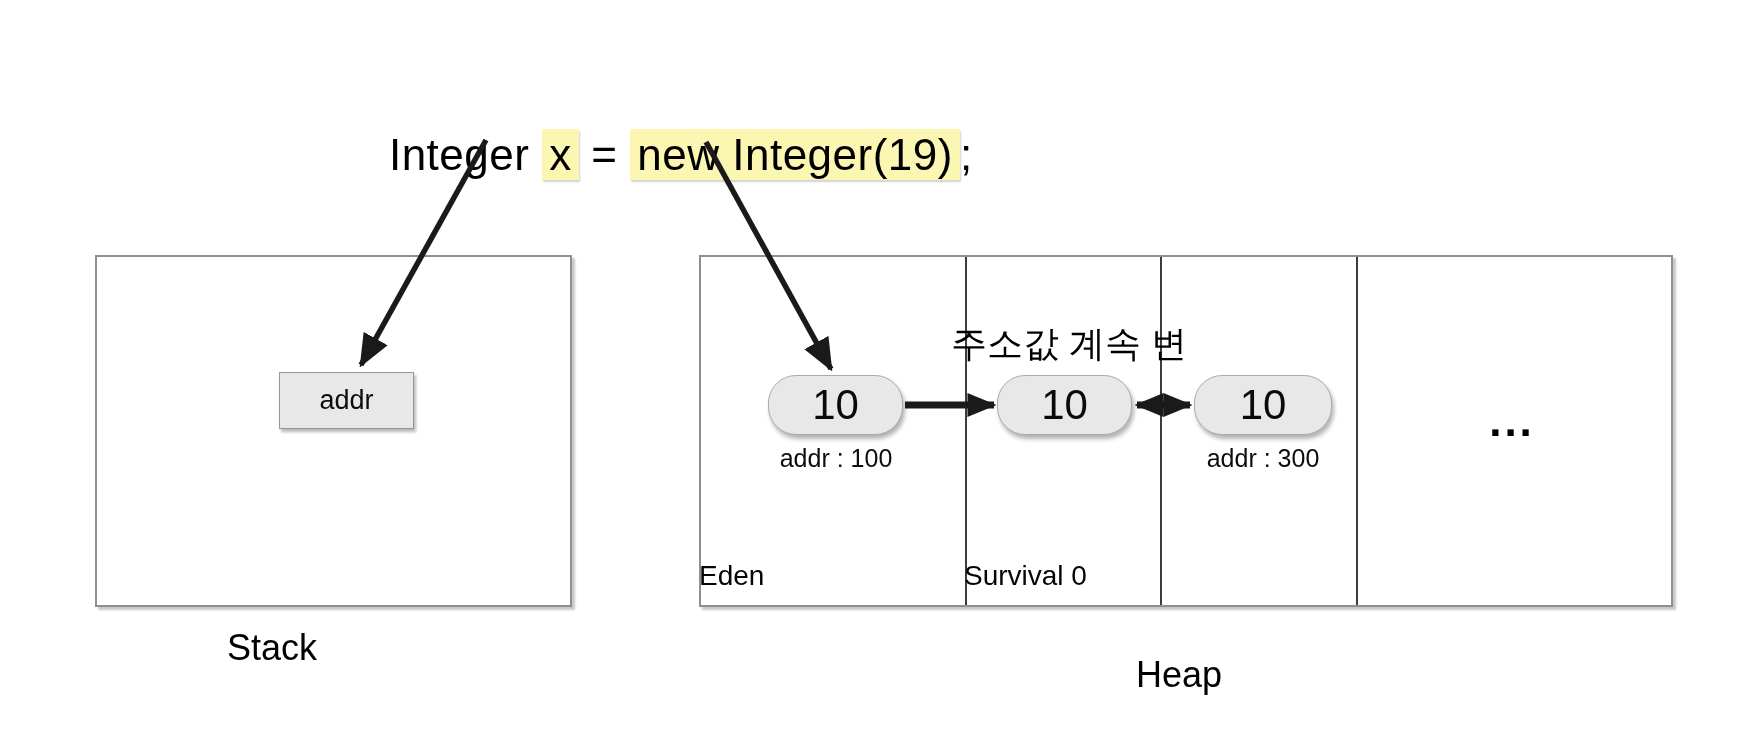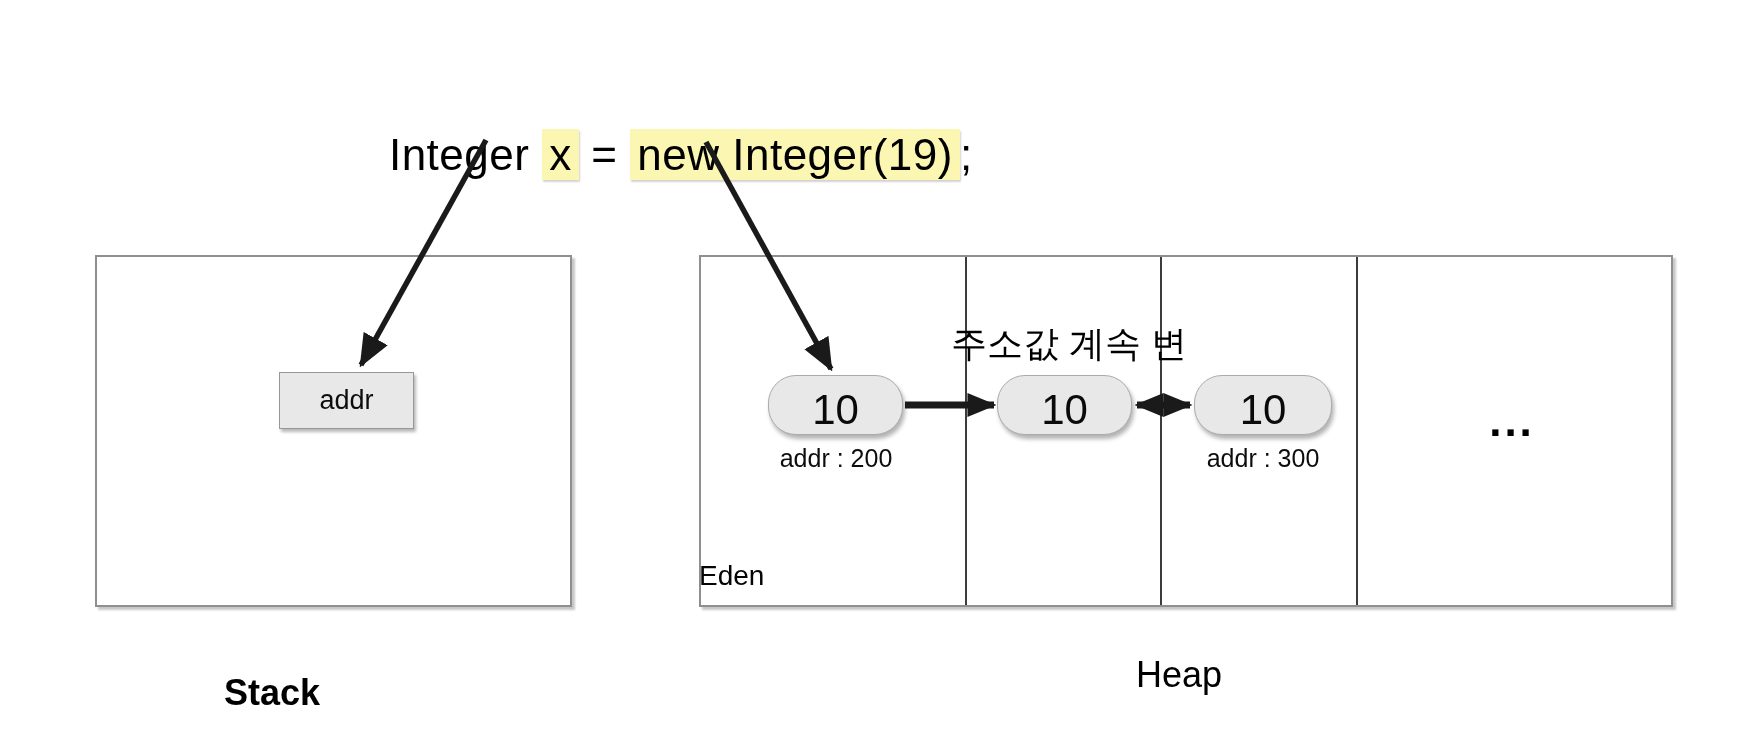--- a/index.html
+++ b/index.html
@@ -29,21 +29,21 @@
     position:absolute;left:277px;top:370px;width:135px;height:57px;
     background:#e8e8e8;border:1.5px solid #979797;box-sizing:border-box;
     box-shadow:2px 3px 3px rgba(0,0,0,0.28);
     display:flex;align-items:center;justify-content:center;font-size:27px;color:#0d0d0d;
   }
   
   .pill{
     position:absolute;top:375px;width:135px;height:60px;border-radius:28px;
     background:#e8e8e8;border:1.5px solid #ababab;box-sizing:border-box;
     box-shadow:2px 4px 4px rgba(0,0,0,0.30);
-    display:flex;align-items:flex-end;justify-content:center;
+    display:flex;align-items:center;justify-content:center;
     font-size:42px;color:#0a0a0a;
   }
   #pill-eden{left:768px;}
   #pill-s0{left:997px;}
   #pill-s1{left:1194px;width:138px;}
   .addr-label{
     position:absolute;top:444px;width:200px;text-align:center;
     font-size:25px;color:#0d0d0d;
   }
   #addr-label-eden{left:736px;}
@@ -59,21 +59,21 @@
   }
   .col-label{
     position:absolute;top:560px;text-align:left;font-size:28px;color:#050505;
   }
   #col-label-eden{left:699px;width:265px;}
   #col-label-s0{left:964px;width:195px;}
   #col-label-s1{left:1159px;width:196px;}
   .box-caption{
     position:absolute;width:200px;text-align:center;font-size:36px;color:#000;
   }
-  #stack-caption{left:172px;top:672px;font-weight:bold;}
+  #stack-caption{left:172px;top:627px;}
   #heap-caption{left:1079px;top:654px;}
   #arrow-layer{position:absolute;left:0;top:0;pointer-events:none;}
 </style>
 </head>
 <body>
 
 <div id="canvas">
 
   <div class="code-line">
     <span>Integer </span><span class="hl">x</span><span> = </span><span class="hl">new Integer(19)</span><span>;</span>
@@ -98,26 +98,27 @@
   <div id="pill-eden" class="pill">
     <span>10</span>
   </div>
   <div id="pill-s0" class="pill">
     <span>10</span>
   </div>
   <div id="pill-s1" class="pill">
     <span>10</span>
   </div>
 
-  <div id="addr-label-eden" class="addr-label">addr : 200</div>
+  <div id="addr-label-eden" class="addr-label">addr : 100</div>
   <div id="addr-label-s1" class="addr-label">addr : 300</div>
 
   <div class="ellipsis">...</div>
 
   <div id="col-label-eden" class="col-label">Eden</div>
+  <div id="col-label-s0" class="col-label">Survival 0</div>
 
   <svg id="arrow-layer" width="1762" height="753" viewBox="0 0 1762 753">
     <defs>
       <marker id="head" viewBox="0 0 12 10" refX="11" refY="5" markerUnits="userSpaceOnUse" markerWidth="33" markerHeight="28" orient="auto">
         <path d="M0,0 L12,5 L0,10 Z" fill="#1a1a1a"></path>
       </marker>
       <marker id="head-sm" viewBox="0 0 12 10" refX="11" refY="5" markerUnits="userSpaceOnUse" markerWidth="29" markerHeight="27" orient="auto">
         <path d="M0,0 L12,5 L0,10 Z" fill="#1a1a1a"></path>
       </marker>
       <marker id="head-sm-rev" viewBox="0 0 12 10" refX="11" refY="5" markerUnits="userSpaceOnUse" markerWidth="29" markerHeight="27" orient="auto-start-reverse">

